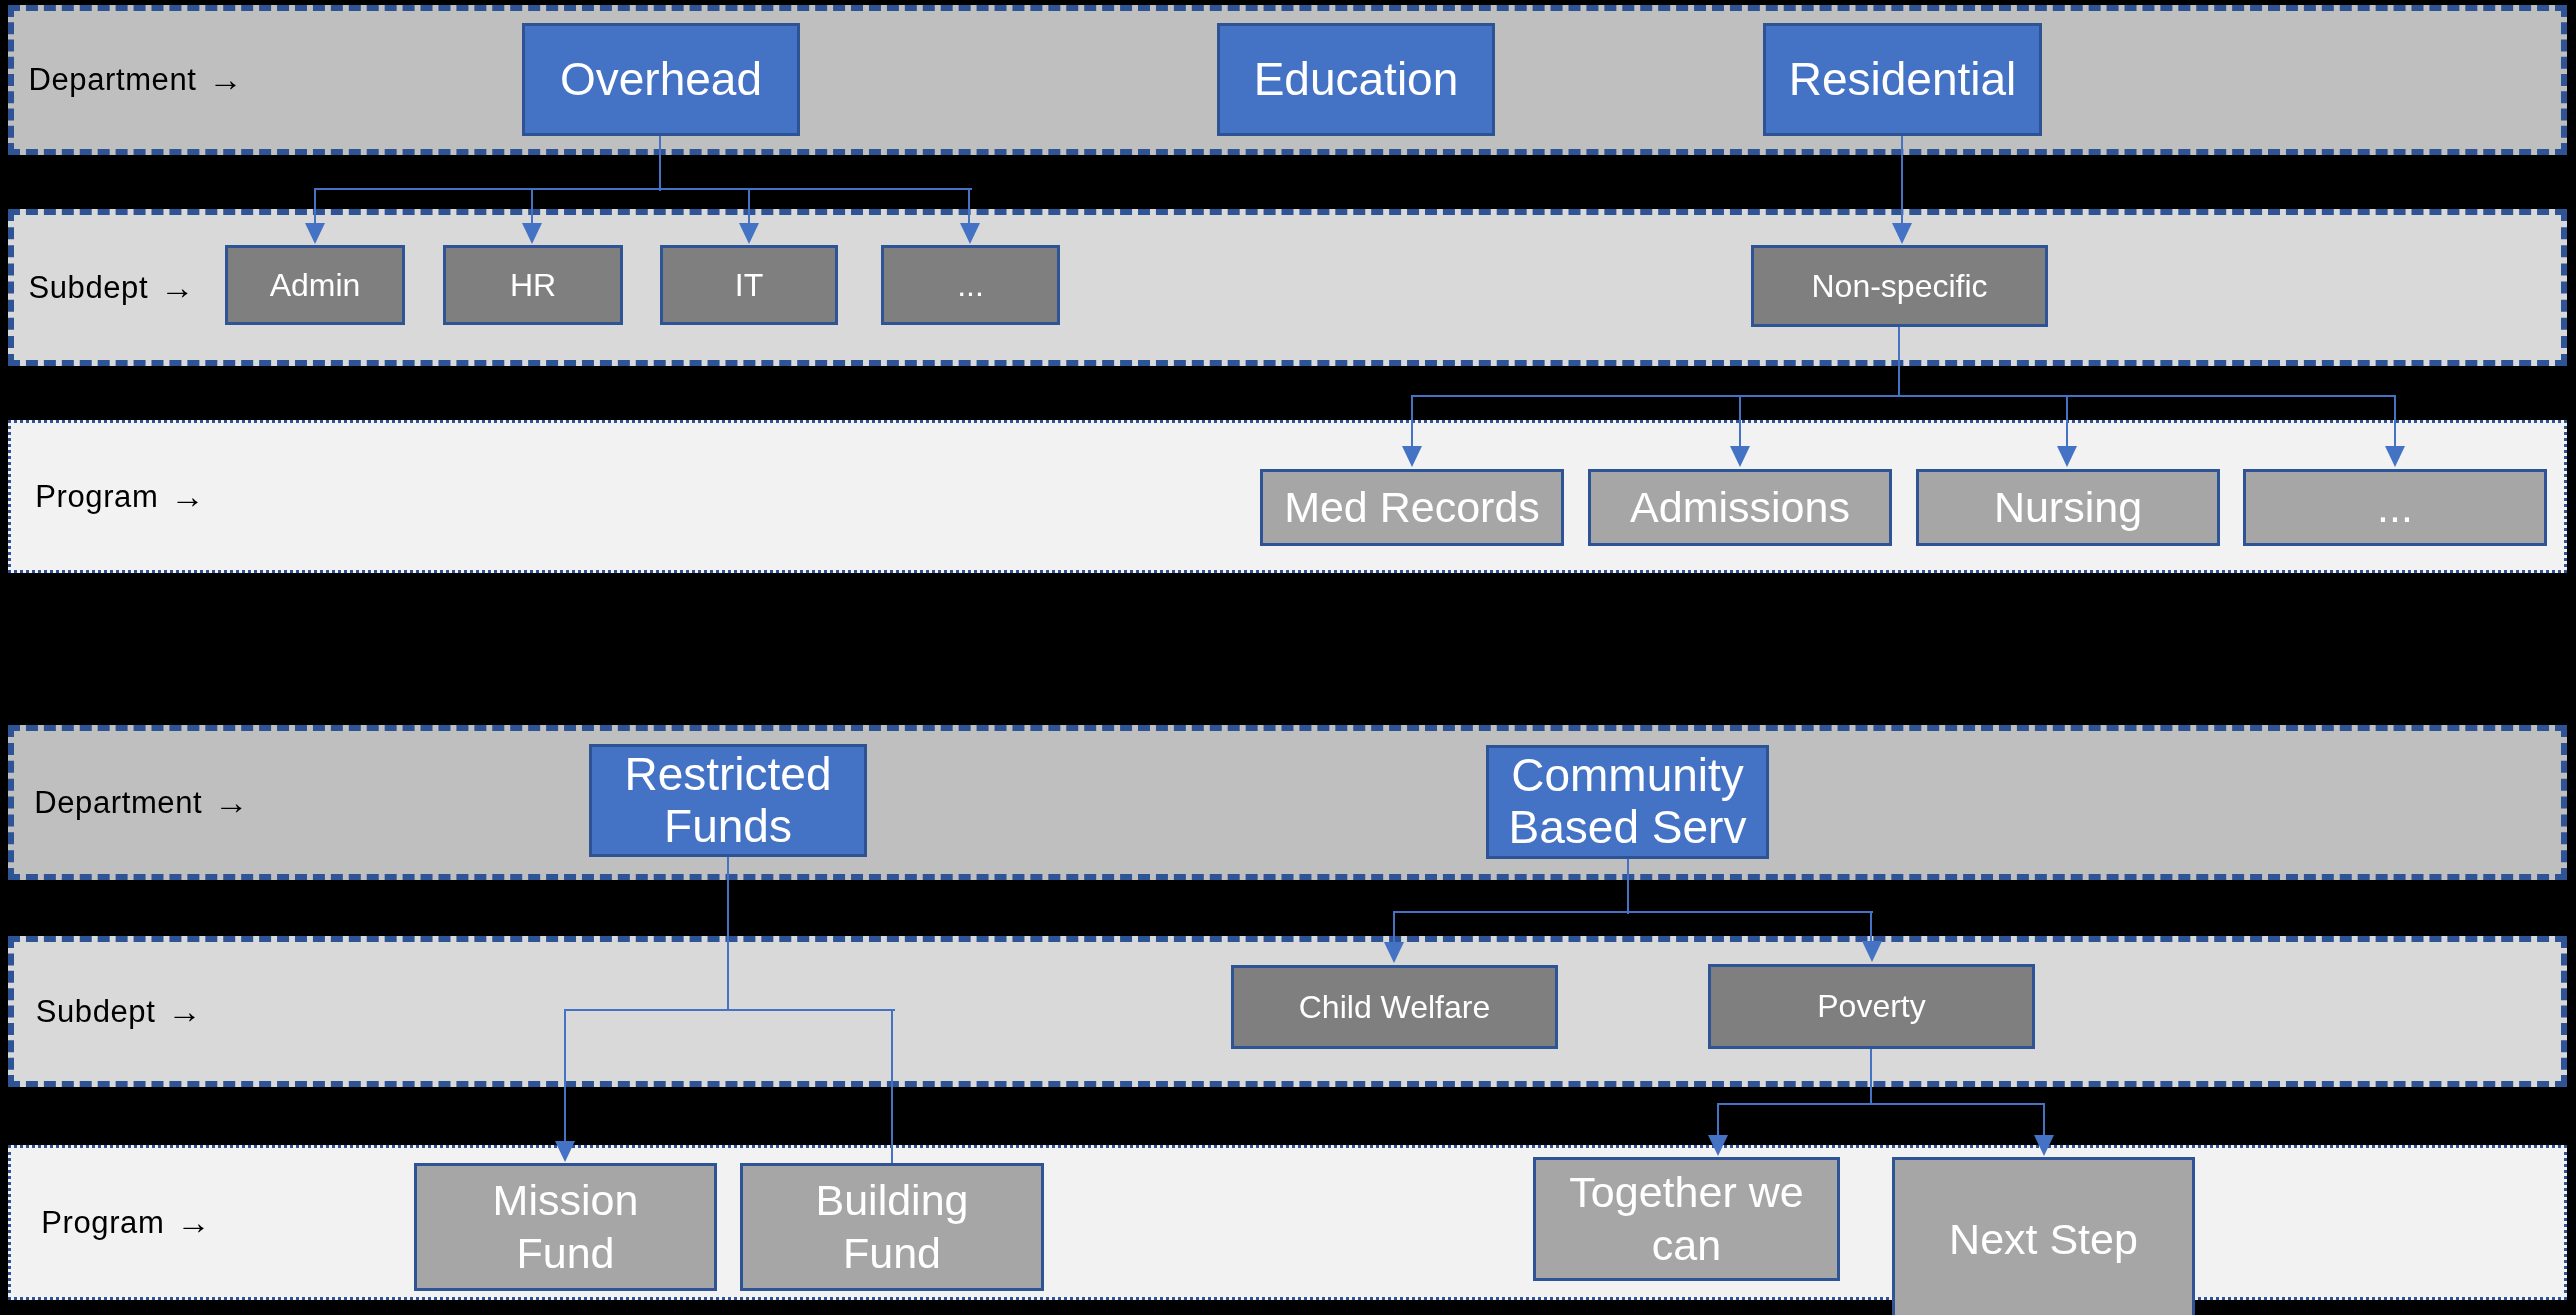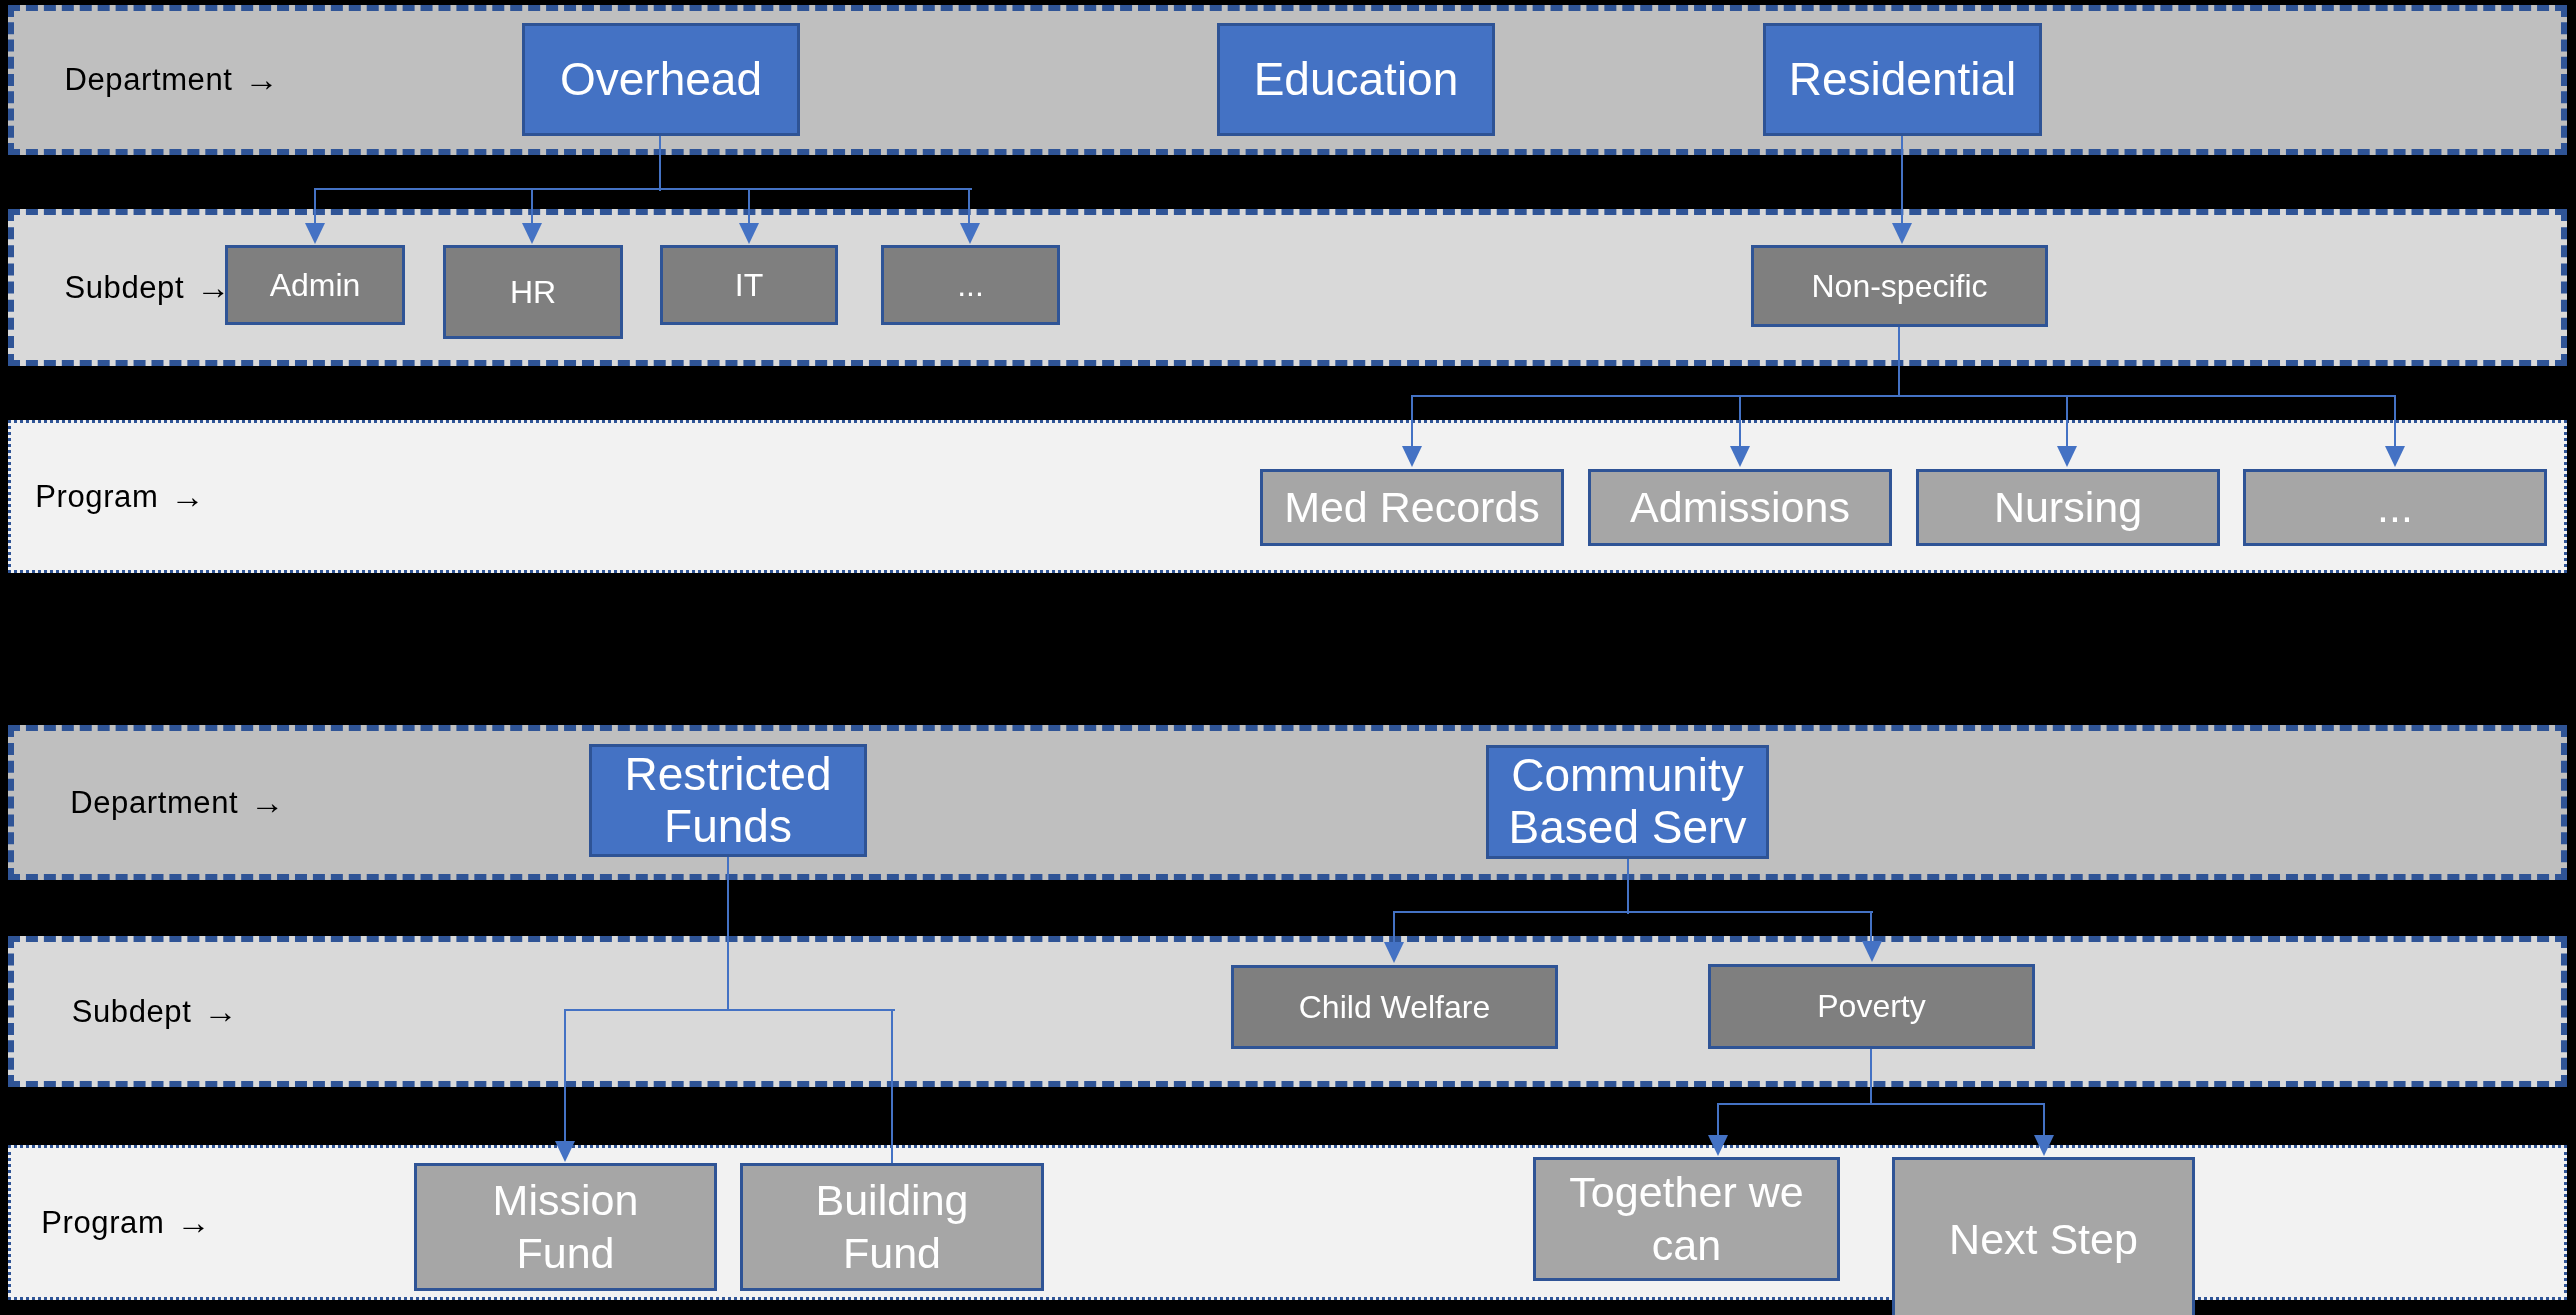--- a/index.html
+++ b/index.html
@@ -8,21 +8,21 @@
     width:2576px;height:1315px;
     background:#000;
     overflow:hidden;
     font-family:"Liberation Sans","DejaVu Sans",sans-serif;
   }
   .band{
     position:absolute;left:8.3px;width:2559px;
     box-sizing:border-box;
     display:flex;align-items:center;
   }
-  .band.dashed{border:6px dashed #2F5496;padding-left:36px;}
+  .band.dashed{border:6px dashed #2F5496;}
   .band.dotted{border:3.6px dotted #2F5496;}
   .band-label{
     display:flex;align-items:center;
     color:#000;font-size:31px;letter-spacing:0.6px;
     white-space:nowrap;
   }
   .band-label .arrow-glyph{margin-left:12px;font-size:34px;}
   .node{
     position:absolute;box-sizing:border-box;
     display:flex;align-items:center;justify-content:center;
@@ -120,21 +120,21 @@
     <div class="carrow" style="left: 1708px; top: 1135px;"></div>
     <div class="carrow" style="left: 2034px; top: 1135px;"></div>
     <div class="node dept" style="left: 522px; top: 23px; width: 278px; height: 113px;">Overhead</div>
     <div class="node dept" style="left: 1763px; top: 23px; width: 279px; height: 113px;">Residential</div>
     <div class="node dept" style="left: 1217px; top: 23px; width: 278px; height: 113px;">Education</div>
     <div class="node dept" style="left: 589px; top: 744px; width: 278px; height: 113px;">Restricted
 Funds</div>
     <div class="node dept" style="left: 1486px; top: 745px; width: 283px; height: 114px;">Community
 Based Serv</div>
     <div class="node sub" style="left: 225px; top: 245px; width: 180px; height: 80px;">Admin</div>
-    <div class="node sub" style="left: 443px; top: 245px; width: 180px; height: 94px;">HR</div>
+    <div class="node sub" style="left: 443px; top: 245px; width: 180px; height: 80px;">HR</div>
     <div class="node sub" style="left: 660px; top: 245px; width: 178px; height: 80px;">IT</div>
     <div class="node sub" style="left: 881px; top: 245px; width: 179px; height: 80px;">...</div>
     <div class="node sub" style="left: 1751px; top: 245px; width: 297px; height: 82px;">Non-specific</div>
     <div class="node sub" style="left: 1231px; top: 965px; width: 327px; height: 84px;">Child Welfare</div>
     <div class="node sub" style="left: 1708px; top: 964px; width: 327px; height: 85px;">Poverty</div>
     <div class="node prog" style="left: 1260px; top: 469px; width: 304px; height: 77px;">Med Records</div>
     <div class="node prog" style="left: 1588px; top: 469px; width: 304px; height: 77px;">Admissions</div>
     <div class="node prog" style="left: 1916px; top: 469px; width: 304px; height: 77px;">Nursing</div>
     <div class="node prog" style="left: 2243px; top: 469px; width: 304px; height: 77px;">...</div>
     <div class="node prog" style="left: 414px; top: 1163px; width: 303px; height: 128px;">Mission

